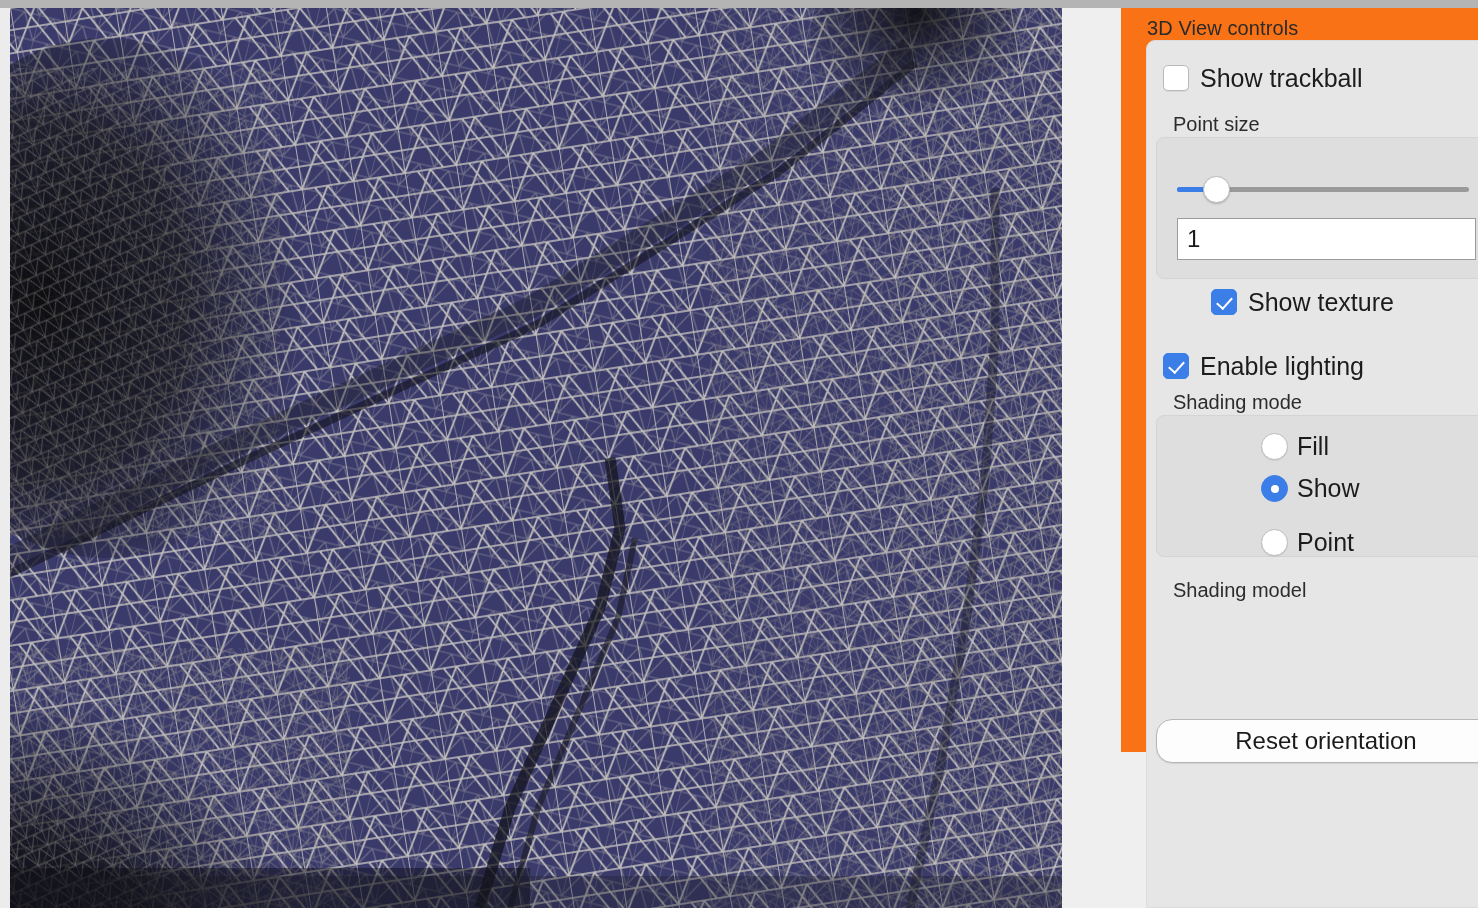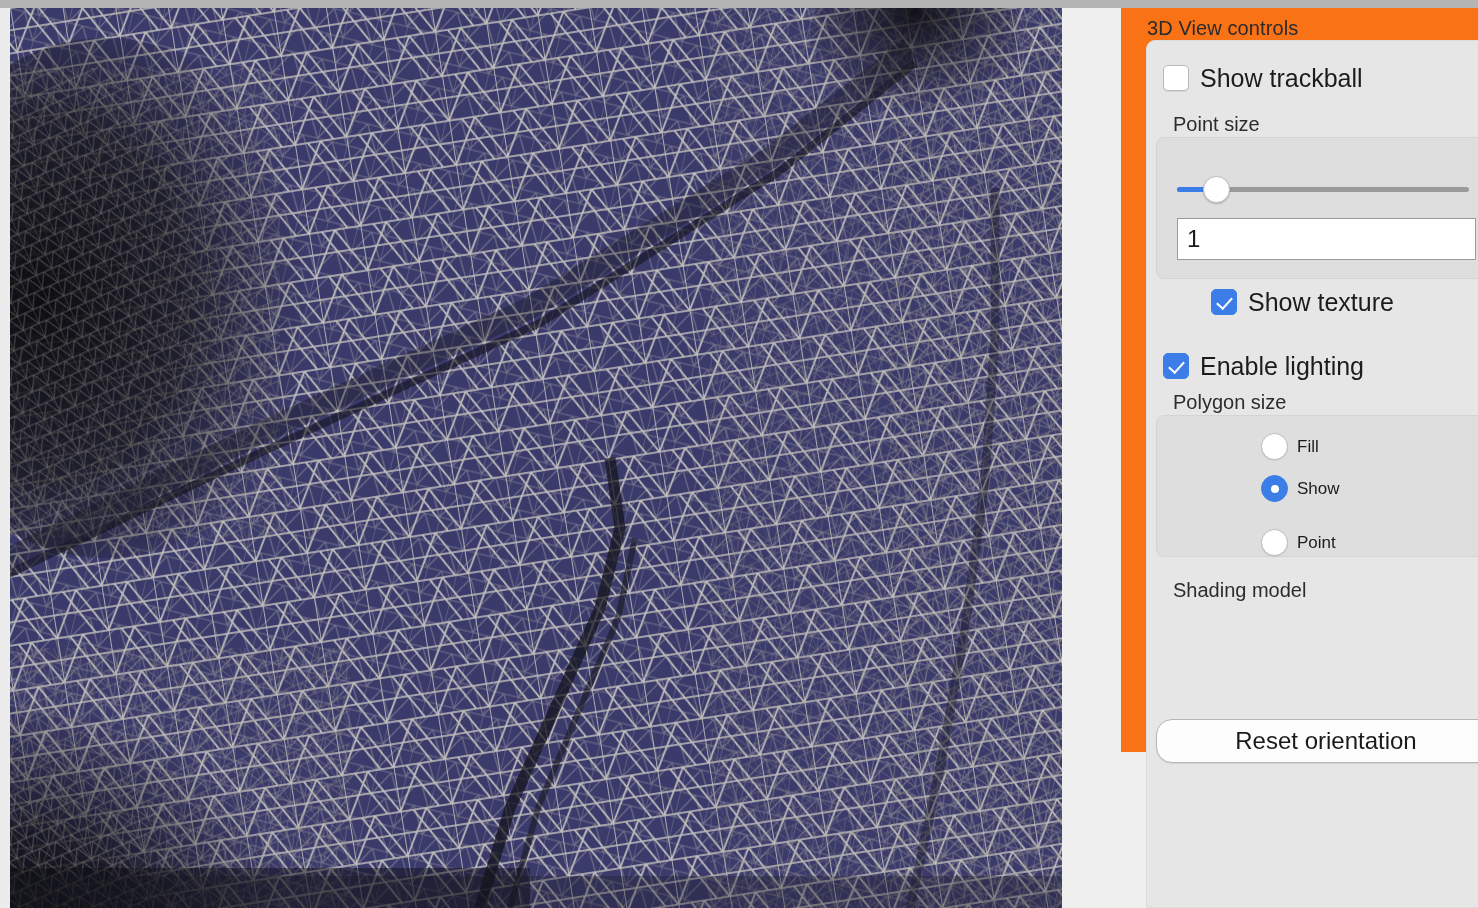--- a/index.html
+++ b/index.html
@@ -200,21 +200,21 @@
   .rb.on::after {
     content: "";
     position: absolute;
     left: 50%; top: 50%;
     width: 8px; height: 8px;
     margin: -4px 0 0 -4px;
     border-radius: 50%;
     background: #ffffff;
   }
   .radio-label {
-    font-size: 17px;
+    font-size: 25px;
     color: #1c1c1c;
     white-space: nowrap;
     line-height: 1;
   }
 
   
   .pushbutton {
     position: absolute;
     background: #fdfdfd;
     border: 1px solid #b6b6b6;
@@ -332,21 +332,21 @@
       <div class="check-row" style="left:16px; top:248px;margin-left:48px;">
         <span class="cb on"></span>
         <span class="check-label">Show texture</span>
       </div>
 
       <div class="check-row" style="left:16px; top:296px;margin-top:16px;">
         <span class="cb on"></span>
         <span class="check-label">Enable lighting</span>
       </div>
 
-      <div class="group-label" style="left:26px; top:350px;">Polygon size</div>
+      <div class="group-label" style="left:26px; top:350px;">Shading mode</div>
       <div class="group-box" style="left:9px; top:374px; width:340px; height:142px;">
 
         <div class="radio-row" style="left:104px; top:17px;">
           <span class="rb off"></span>
           <span class="radio-label">Fill</span>
         </div>
 
         <div class="radio-row" style="left:104px; top:59px;">
           <span class="rb on"></span>
           <span class="radio-label">Show</span>

